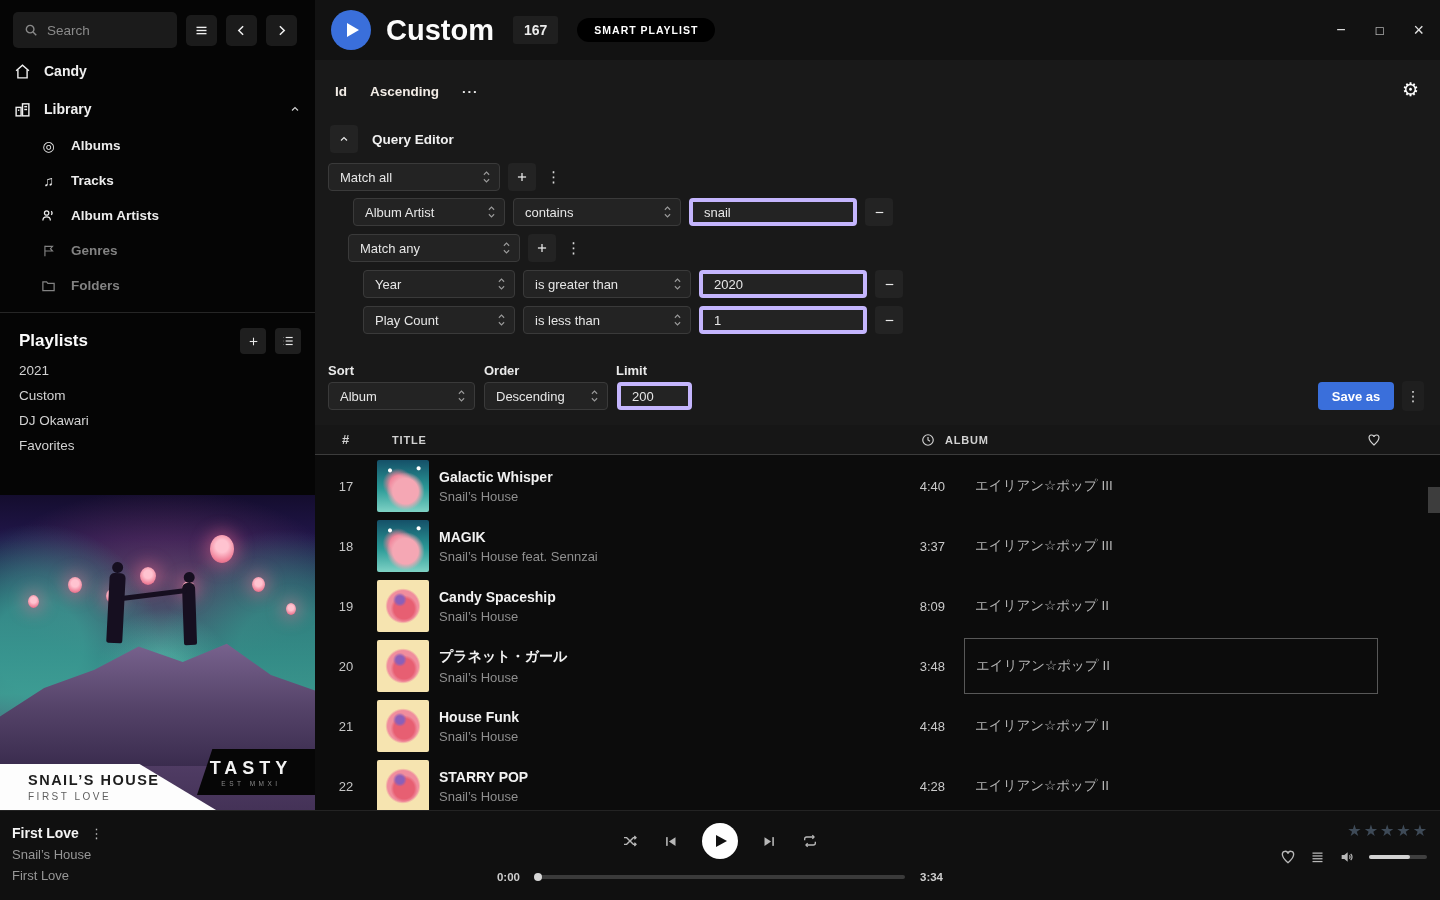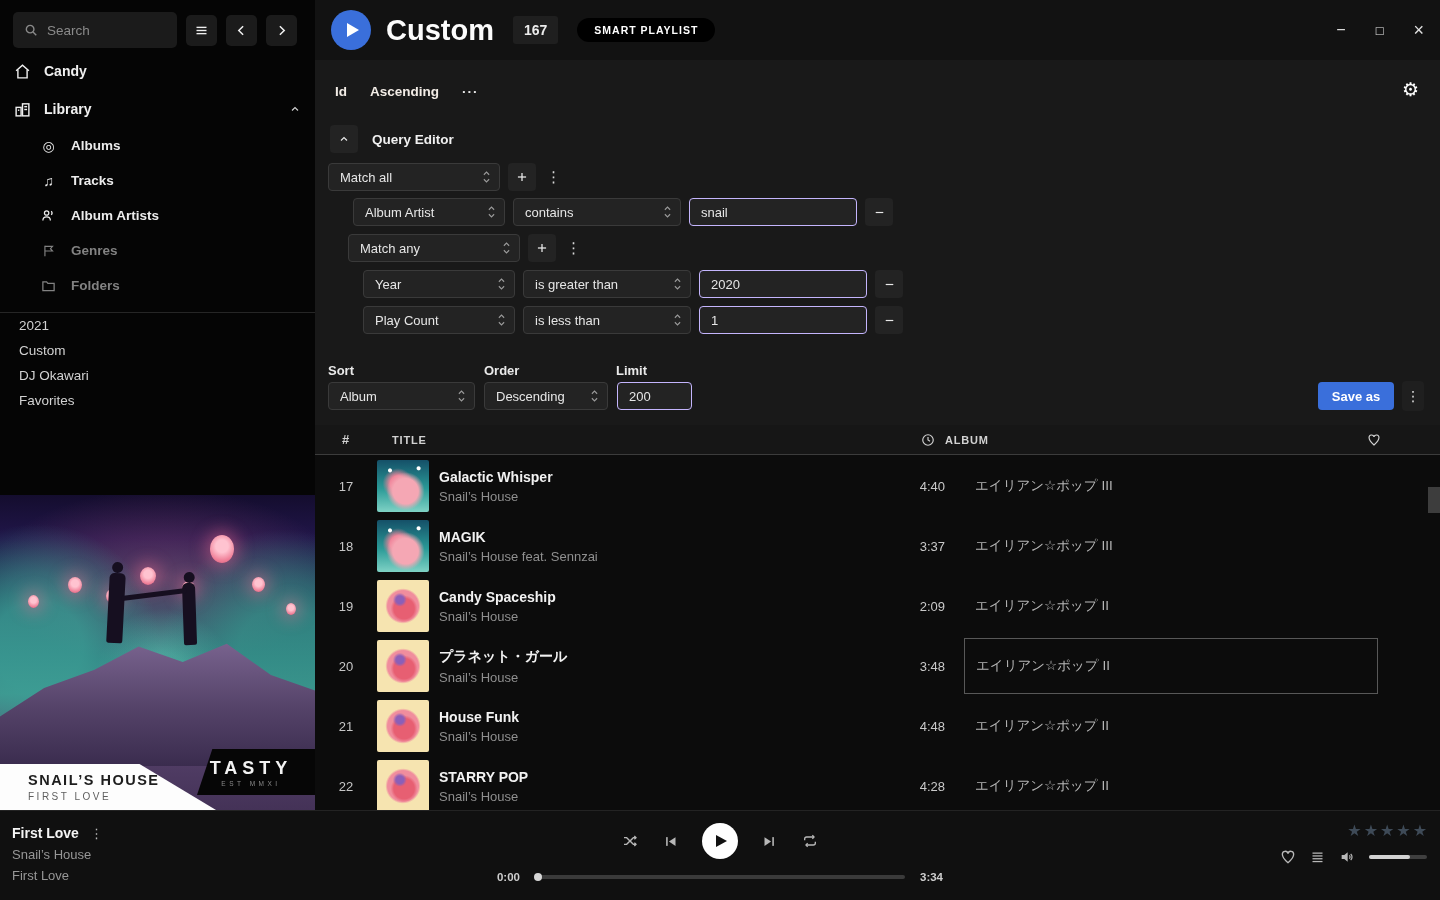--- a/index.html
+++ b/index.html
@@ -68,21 +68,21 @@
   .sorter .dots{color:#e8e8e8;letter-spacing:1px;font-weight:800;cursor:pointer}
   .sorter span{cursor:pointer}
   .gear{position:absolute;right:21px;top:18px;font-size:19px;color:#fff;background:none;border:none;cursor:pointer}
 
   .qe-head{position:absolute;left:15px;top:65px;display:flex;align-items:center;gap:14px}
   .sq{width:28px;height:28px;background:#232323;border:none;border-radius:4px;color:#e8e8e8;display:flex;align-items:center;justify-content:center;cursor:pointer}
   .qe-title{font-size:13.5px;font-weight:600;color:#f0f0f0}
   .qrow{position:absolute;display:flex;align-items:center;gap:8px}
   .sel{height:28px;background:#232323;border:1px solid #3a3a3a;border-radius:4px;display:flex;align-items:center;padding:0 8px 0 11px;font-size:13px;color:#e6e6e6;cursor:pointer}
   .sel .ud{margin-left:auto;color:#9a9a9a;display:flex}
-  .inp{height:28px;background:#232323;border:1px solid #c4b5fd;border-radius:4px;color:#e6e6e6;font-size:13px;padding:0 11px;font-family:inherit;outline:none}
+  .inp{height:28px;background:#232323;border:4px solid #c4b5fd;border-radius:4px;color:#e6e6e6;font-size:13px;padding:0 11px;font-family:inherit;outline:none}
   .w172{width:172px}.w152{width:152px}.w168{width:168px}.w147{width:147px}.w124{width:124px}.w75{width:75px}
   .kebab{background:none;border:none;color:#d8d8d8;font-size:15px;cursor:pointer;padding:0 2px}
   .lbl-row{position:absolute;left:13px;top:303px;display:flex;font-size:13px;font-weight:600;color:#e9e9e9}
   .lbl-row .l1{width:156px}.lbl-row .l2{width:132px}
   .ctl-row{position:absolute;left:13px;top:322px;display:flex;gap:9px;align-items:center}
   .save-btn{position:absolute;top:322px;right:46px;width:76px;height:28px;background:#3a6fdb;border:none;border-radius:4px;color:#fff;font-size:13px;font-weight:600;cursor:pointer;font-family:inherit}
   .save-kebab{position:absolute;top:321px;right:16px;width:22px;height:30px;background:#1f1f1f;border:none;border-radius:4px;color:#e0e0e0;font-size:14px;cursor:pointer}
 
   
   .thead{position:absolute;left:0;top:425px;width:1125px;height:30px;background:#161616;border-bottom:1px solid #3c3c3c;
@@ -241,20 +241,45 @@
           <svg width="15" height="15" viewBox="0 0 24 24" fill="none" stroke="currentColor" stroke-width="2">
               <path d="M3 6 h6 l2 2.5 h10 V20 H3 z"></path>
             </svg>
         </span>
         <span>Folders</span>
       </div>
     </div>
 
     <div class="divider"></div>
 
+    <div class="pl-head">
+      <span class="t">Playlists</span>
+      <span class="btns">
+        <button class="pl-btn">
+          <span>
+            <svg width="13" height="13" viewBox="0 0 24 24" fill="none" stroke="currentColor" stroke-width="2">
+                <line x1="12" y1="5" x2="12" y2="19"></line>
+                <line x1="5" y1="12" x2="19" y2="12"></line>
+              </svg>
+          </span>
+        </button>
+        <button class="pl-btn">
+          <span>
+            <svg width="14" height="14" viewBox="0 0 24 24" fill="none" stroke="currentColor" stroke-width="2">
+                <line x1="8" y1="6" x2="20" y2="6"></line>
+                <line x1="8" y1="12" x2="20" y2="12"></line>
+                <line x1="8" y1="18" x2="20" y2="18"></line>
+                <line x1="4" y1="6" x2="4.5" y2="6"></line>
+                <line x1="4" y1="12" x2="4.5" y2="12"></line>
+                <line x1="4" y1="18" x2="4.5" y2="18"></line>
+              </svg>
+          </span>
+        </button>
+      </span>
+    </div>
     <div>
         <div class="pl-item">2021</div>
         <div class="pl-item">Custom</div>
         <div class="pl-item">DJ Okawari</div>
         <div class="pl-item">Favorites</div>
       </div>
 
     <div class="art">
       <div class="rocks"></div>
       <div class="fig fig-a"></div>
@@ -522,21 +547,21 @@
     </span>
     <span></span>
   </div>
         <div class="trow">
     <span class="tnum">19</span>
     <span class="thumb art-cream"></span>
     <span class="ttext">
       <div class="tt">Candy Spaceship</div>
       <div class="ta">Snail’s House</div>
     </span>
-    <span class="tdur">2:09</span>
+    <span class="tdur">8:09</span>
     <span>
       <span class="album-box">
         <span class="talb">エイリアン☆ポップ II</span>
       </span>
     </span>
     <span></span>
   </div>
         <div class="trow">
     <span class="tnum">20</span>
     <span class="thumb art-cream"></span>

